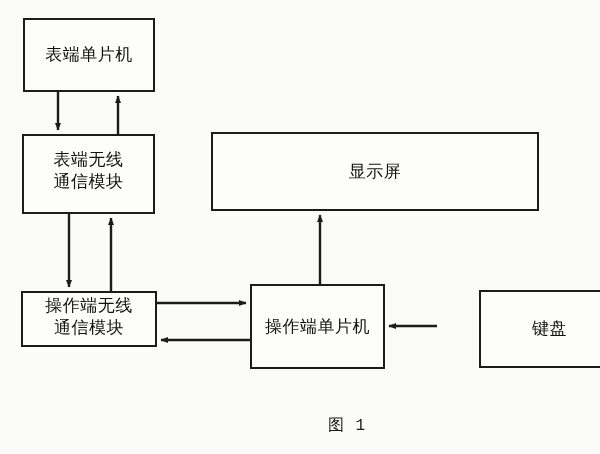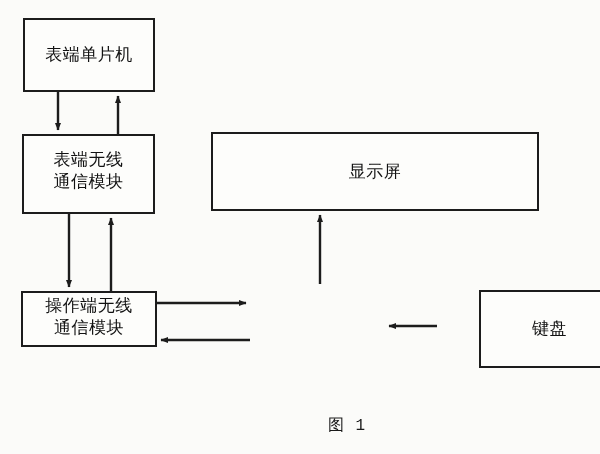--- a/index.html
+++ b/index.html
@@ -104,20 +104,23 @@
   <div class="node-box" id="node-meter-wireless">
     <span class="node-label">表端无线
 通信模块</span>
   </div>
 
   <div class="node-box" id="node-operator-wireless">
     <span class="node-label">操作端无线
 通信模块</span>
   </div>
 
+  <div class="node-box" id="node-operator-mcu">
+    <span class="node-label">操作端单片机</span>
+  </div>
 
   <div class="node-box" id="node-keyboard">
     <span class="node-label">键盘</span>
   </div>
 
   <div class="node-box" id="node-display">
     <span class="node-label">显示屏</span>
   </div>
 
   <div id="figure-caption">图 1</div>

